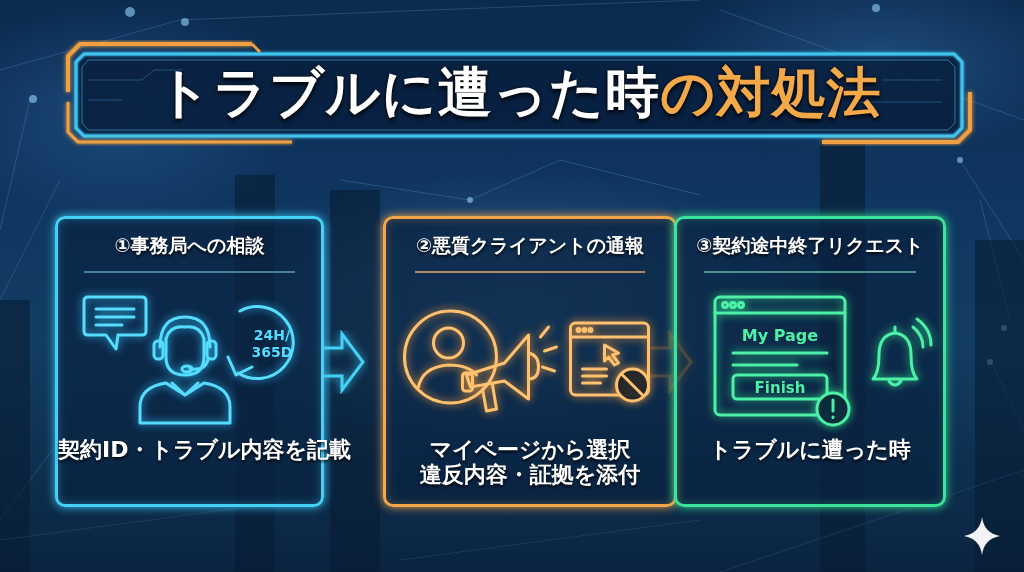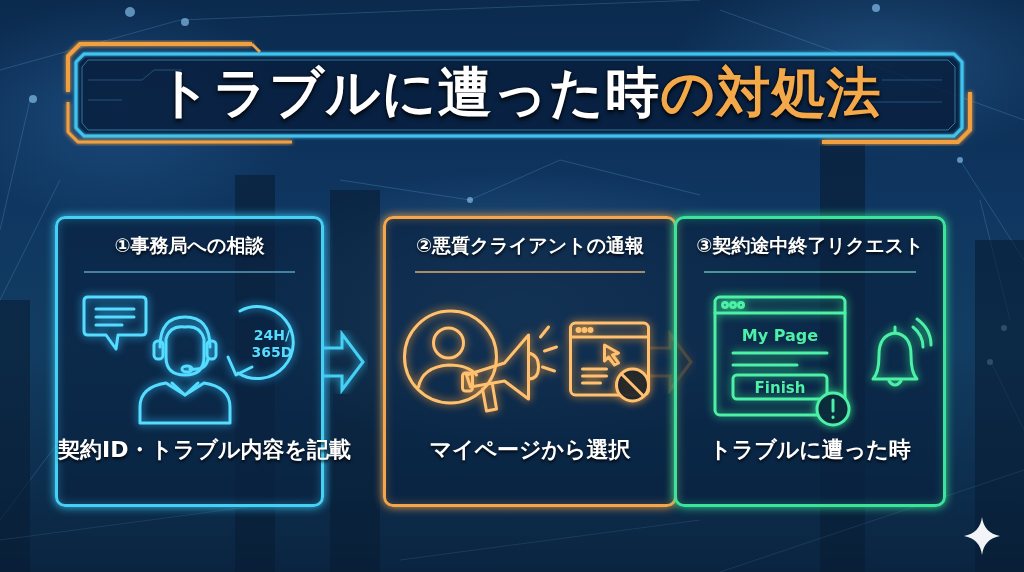--- a/index.html
+++ b/index.html
@@ -205,20 +205,21 @@
         <line x1="190" y1="86" x2="214" y2="86"></line>
         <line x1="190" y1="93" x2="214" y2="93"></line>
         <line x1="190" y1="100" x2="208" y2="100"></line>
         <circle cx="240" cy="102" r="16" fill="rgba(20,30,40,0.9)"></circle>
         <line x1="229" y1="91" x2="251" y2="113"></line>
       </g>
     </g>
   </svg>
   <div class="card-desc">
     <div>マイページから選択</div>
+    <div>違反内容・証拠を添付</div>
   </div>
 </div>
 
 <div class="card c3">
   <div class="card-title">③契約途中終了リクエスト</div>
   <div class="card-rule"></div>
   <svg class="card-icons" viewBox="0 0 266 150">
     <g fill="none" stroke="#4cf0a6" stroke-width="3" stroke-linecap="round" stroke-linejoin="round" style="filter:drop-shadow(0 0 4px #2fd888)">
       <g>
         <rect x="38" y="14" width="130" height="118" rx="5"></rect>

